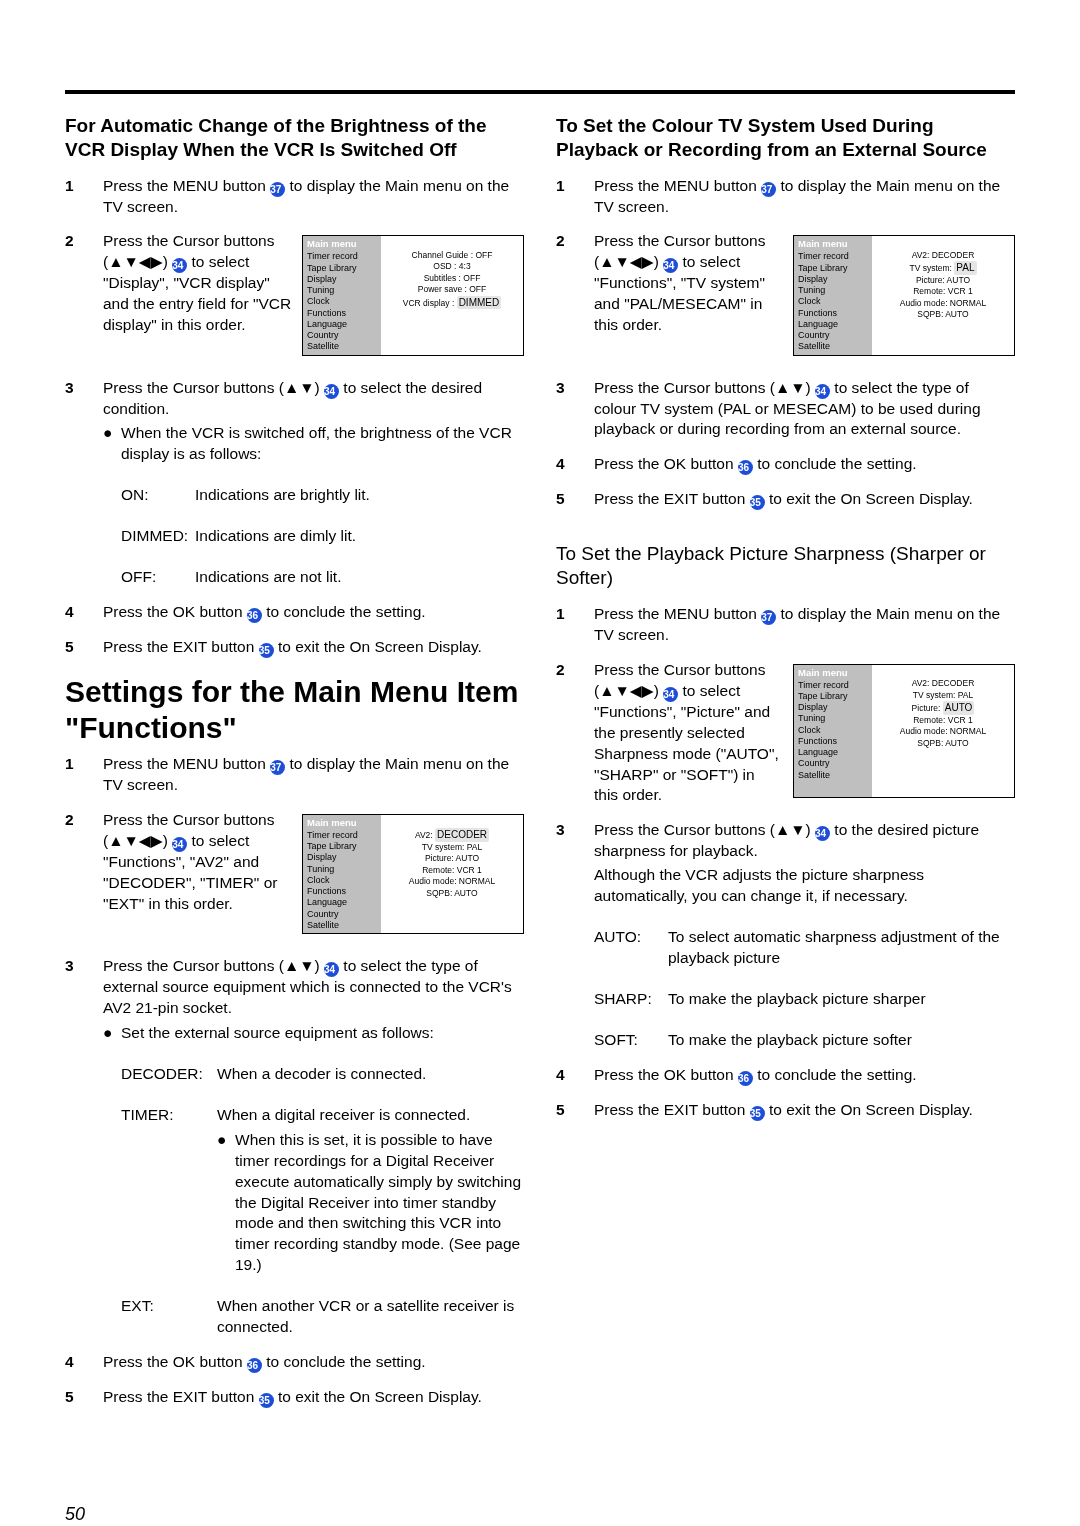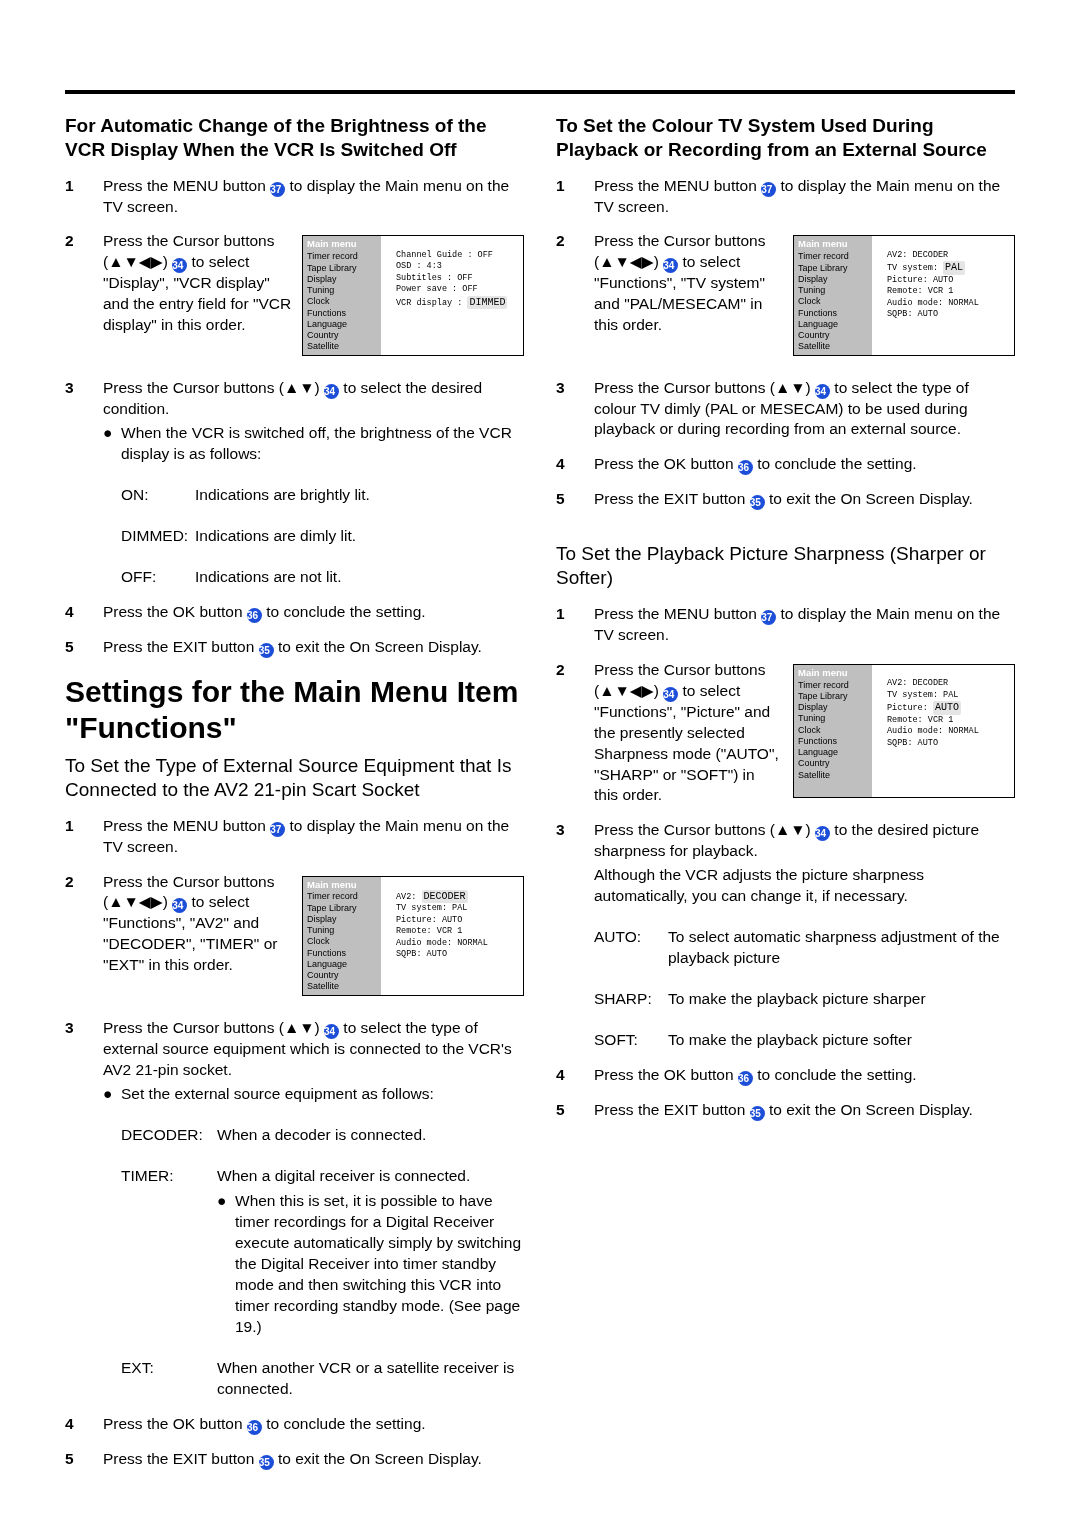--- a/index.html
+++ b/index.html
@@ -14,21 +14,21 @@
   .step-num { font-weight: bold; width: 20px; flex-shrink:0; }
   .step-body { flex: 1; }
   .sub-bullet { display:flex; gap:6px; margin-top:4px; }
   .sub-bullet .dot { width:12px; flex-shrink:0; }
   .page-num { font-style: italic; font-size: 18px; margin-top: 80px; }
 
   .osd { border: 1.5px solid #000; width: 222px; font-size: 9px; display:flex; margin-top:4px; float:right; margin-left:8px; margin-bottom:8px; }
   .osd-left { background:#bfbfbf; width: 78px; padding: 2px 4px; }
   .osd-left .t { color:#fff; font-weight:bold; font-size:9.5px; margin-bottom:1px; }
   .osd-left div { margin-bottom:0; line-height:1.25;}
-  .osd-right { flex:1; padding:2px 15px; text-align:left; font-size:8.5px;font-family:Liberation Mono, monospace;}
+  .osd-right { flex:1; padding:2px 15px; text-align:center; font-size:8.5px;}
   .osd-right div { line-height:1.35; }
   .pal { background:#e5e5e5; border-radius:2px; padding:0 2px; display:inline-block; font-size:10px; }
   .with-osd { display:flex; gap:2px; }
   .with-osd .text { flex:1; }
   .defs { margin-top:4px;}
   .defs-row { display:flex; gap:4px; margin-top:20px;}
   .defs-key { width:70px; flex-shrink:0;}
   .defs-key-long { width:92px; flex-shrink:0;}
   .defs-val { flex:1;}
   .circ { display:inline-block; width:15px; height:15px; border-radius:50%; background:#1d4ed8; color:#fff; font-size:10px; line-height:15px; text-align:left; vertical-align:-2px; font-weight:bold;}
@@ -112,21 +112,20 @@
     <div class="step-num">4</div>
     <div class="step-body"><span>Press the OK button </span><span class="circ">36</span><span> to conclude the setting.</span></div>
   </div>
 
   <div class="step-row">
     <div class="step-num">5</div>
     <div class="step-body"><span>Press the EXIT button </span><span class="circ">35</span><span> to exit the On Screen Display.</span></div>
   </div>
 
   <div class="h1">Settings for the Main Menu Item "Functions"</div>
-  <div class="h2">To Set the Type of External Source Equipment that Is Connected to the AV2 21-pin Scart Socket</div>
 
   <div class="step-row">
     <div class="step-num">1</div>
     <div class="step-body"><span>Press the MENU button </span><span class="circ">37</span><span> to display the Main menu on the TV screen.</span></div>
   </div>
 
   <div class="step-row">
     <div class="step-num">2</div>
     <div class="step-body with-osd">
       <div class="text"><span>Press the Cursor buttons (▲▼◀▶) </span><span class="circ">34</span><span> to select "Functions", "AV2" and "DECODER", "TIMER" or "EXT" in this order.</span></div>
@@ -237,21 +236,21 @@
           <div>Audio mode: NORMAL</div>
           <div>SQPB: AUTO</div>
         </div>
       </div>
     </div>
   </div>
   <div class="clear"></div>
 
   <div class="step-row">
     <div class="step-num">3</div>
-    <div class="step-body"><span>Press the Cursor buttons (▲▼) </span><span class="circ">34</span><span> to select the type of colour TV dimly (PAL or MESECAM) to be used during playback or during recording from an external source.</span></div>
+    <div class="step-body"><span>Press the Cursor buttons (▲▼) </span><span class="circ">34</span><span> to select the type of colour TV system (PAL or MESECAM) to be used during playback or during recording from an external source.</span></div>
   </div>
 
   <div class="step-row">
     <div class="step-num">4</div>
     <div class="step-body"><span>Press the OK button </span><span class="circ">36</span><span> to conclude the setting.</span></div>
   </div>
 
   <div class="step-row">
     <div class="step-num">5</div>
     <div class="step-body"><span>Press the EXIT button </span><span class="circ">35</span><span> to exit the On Screen Display.</span></div>

